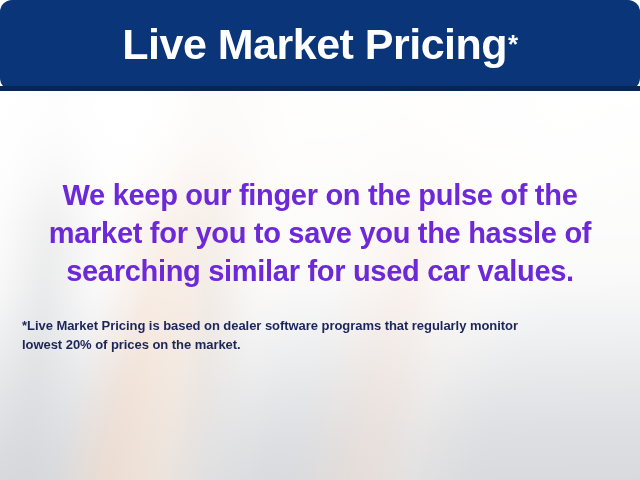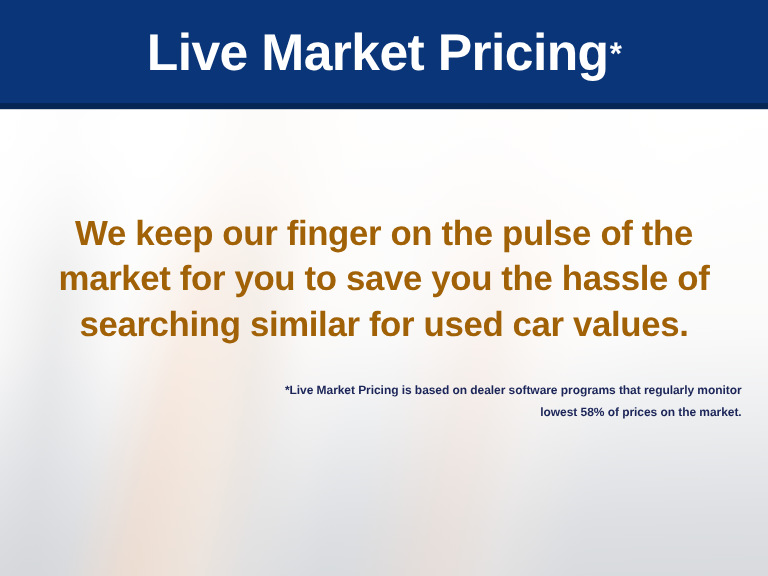--- a/index.html
+++ b/index.html
@@ -90,20 +90,21 @@
   }
 
   
   .banner {
     position: absolute;
     left: 0; top: 0;
     width: 640px;
     height: 90px;
     background: #0a3578;
     box-sizing: border-box;
+    border-radius: 12px;
   }
   .banner-edge-bottom {
     position: absolute;
     left: 0; top: 86px;
     width: 640px;
     height: 5px;
     background: #062654;
   }
   .banner-title {
     position: absolute;
@@ -127,37 +128,37 @@
     margin-left: 1px;
   }
 
   
   .headline {
     position: absolute;
     left: 24px;
     top: 176px;
     width: 592px;
     text-align: center;
-    color: #a16207;
+    color: #6d28d9;
     font-size: 29px;
     font-weight: bold;
     line-height: 38px;
     letter-spacing: -0.3px;
   }
   .headline .hl-line { display: block; white-space: nowrap; }
 
   
   .fineprint {
     position: absolute;
     left: 22px;
     top: 316px;
     width: 596px;
-    text-align: right;
+    text-align: left;
     color: #1b2558;
-    font-size: 10px;
+    font-size: 13px;
     font-weight: bold;
     line-height: 19px;
     letter-spacing: -0.05px;
   }
   .fineprint .fp-line { display: block; white-space: nowrap; }
 </style>
 </head>
 <body>
 
 <div id="stage">
@@ -174,16 +175,16 @@
   </div>
 
   <div class="headline">
     <span class="hl-line">We keep our finger on the pulse of the</span>
     <span class="hl-line">market for you to save you the hassle of</span>
     <span class="hl-line">searching similar for used car values.</span>
   </div>
 
   <div class="fineprint">
     <span class="fp-line">*Live Market Pricing is based on dealer software programs that regularly monitor</span>
-    <span class="fp-line">lowest 58% of prices on the market.</span>
+    <span class="fp-line">lowest 20% of prices on the market.</span>
   </div>
 
 </div>
 
 </body></html>

